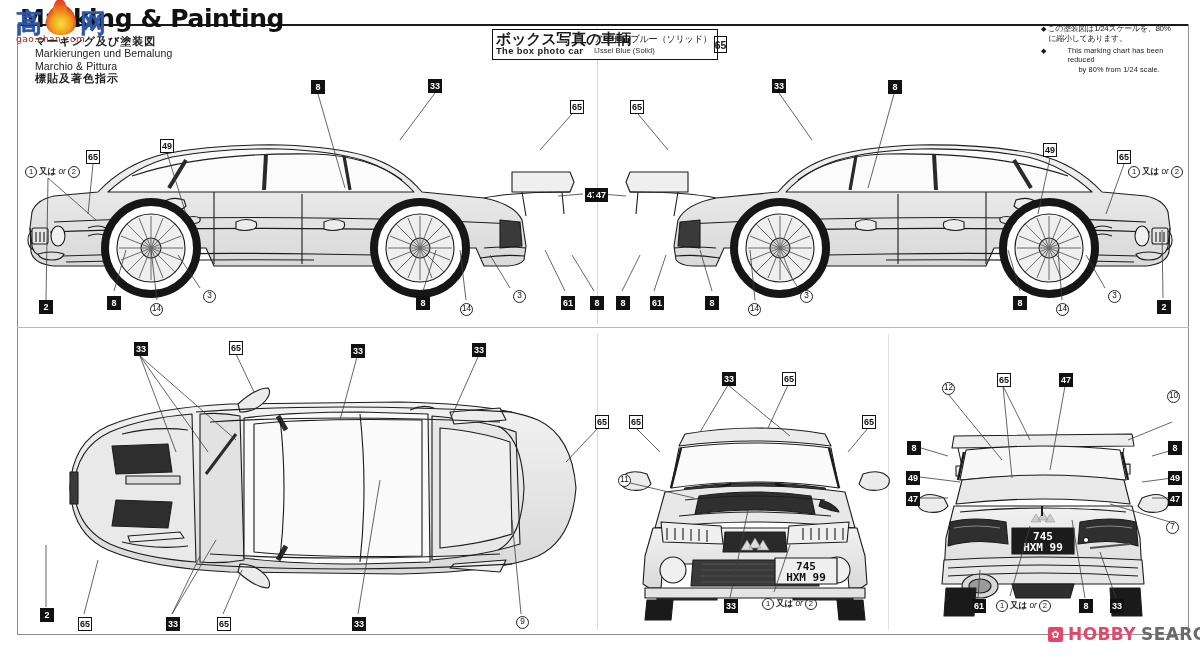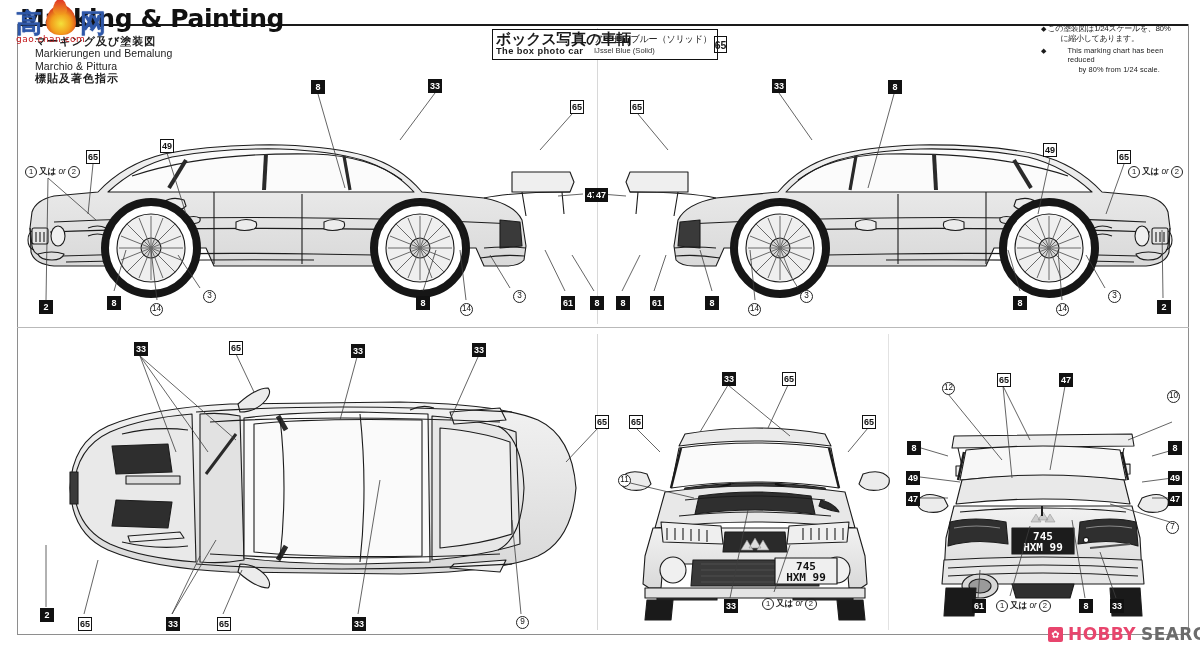--- a/index.html
+++ b/index.html
@@ -177,21 +177,21 @@
       <div class="cen">IJssel Blue (Solid)</div>
     </div>
     <div class="num">65</div>
   </div>
 
   <div class="scalenote">
     <div class="row">
       <span class="bullet">◆</span>
       <span class="t">
         <span class="jp" style="display:block">この塗装図は1/24スケールを、80%</span>
-        <span class="jp" style="display:block;margin-left:13px">に縮小してあります。</span>
+        <span class="jp" style="display:block;margin-left:1px">に縮小してあります。</span>
       </span>
     </div>
     <div class="row">
       <span class="bullet">◆</span>
       <span class="t">
         <span class="en" style="display:block">This marking chart has been reduced</span>
         <span class="en" style="display:block;margin-left:11px">by 80% from 1/24 scale.</span>
       </span>
     </div>
   </div>

